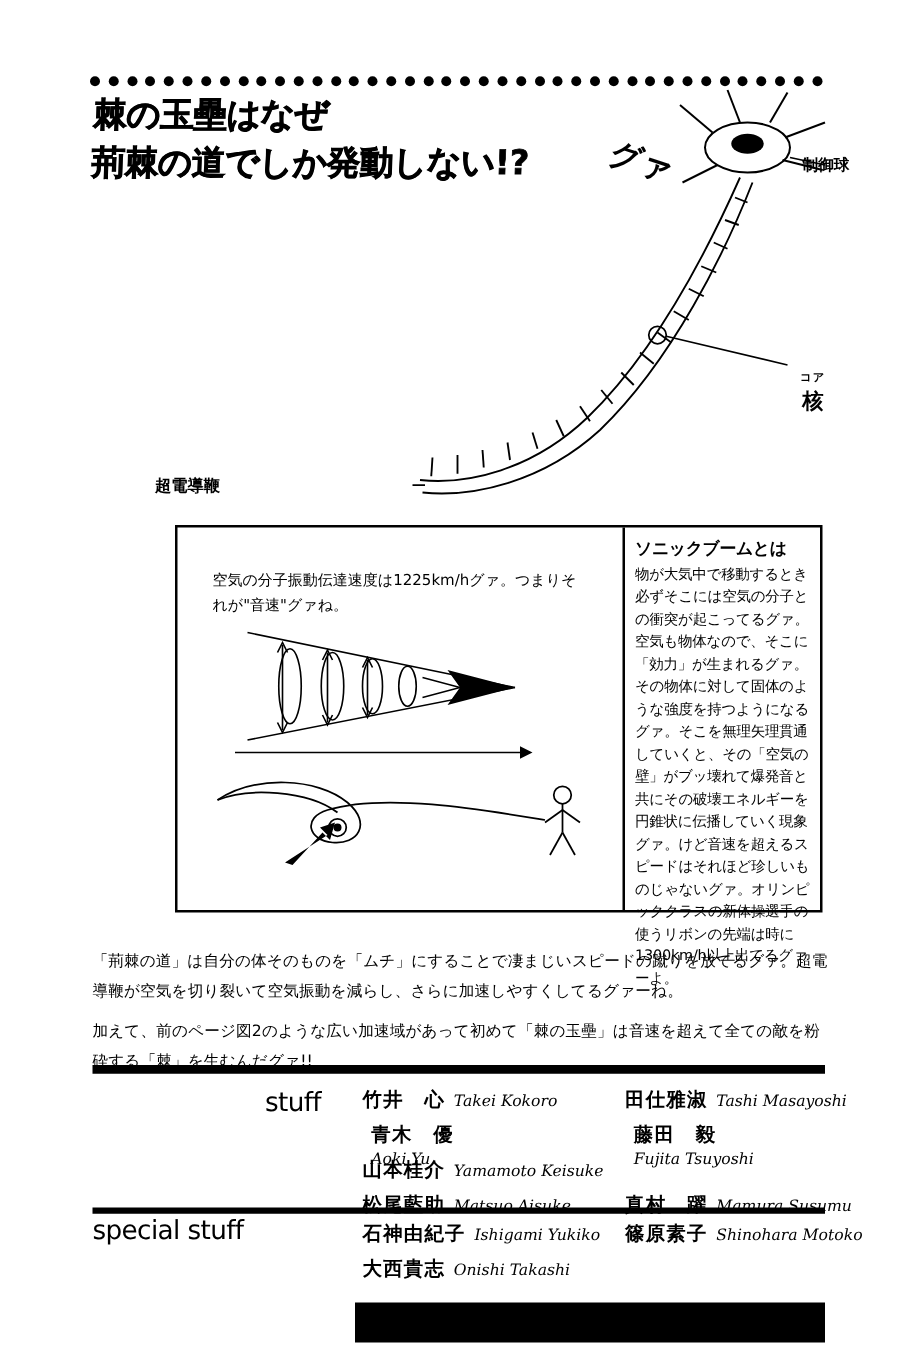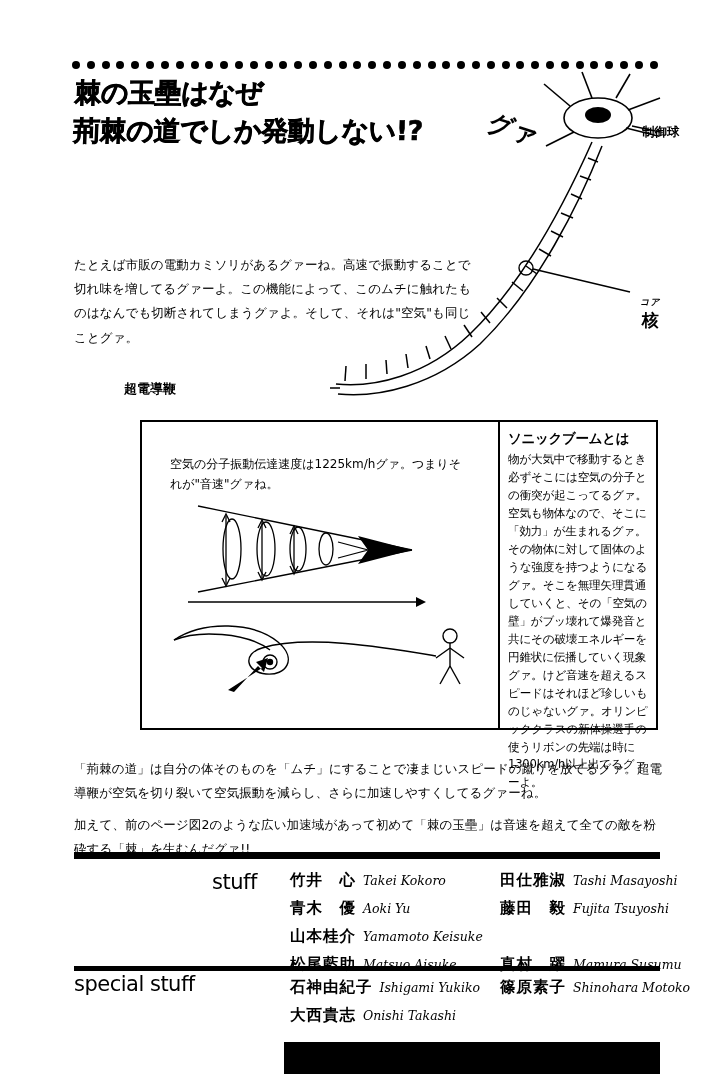--- a/index.html
+++ b/index.html
@@ -87,21 +87,20 @@
   .lbl {
     position: absolute;
     font-weight: bold;
     font-size: 13px;
   }
   .lbl small {
     display: block;
     font-size: 9px;
     font-weight: bold;
     letter-spacing: 1px;
-    font-style: italic;
   }
   #lbl-seigyokyu { left: 642px; top: 124px; font-size: 12.5px; }
   #lbl-kaku { left: 640px; top: 296px; text-align: center; }
   #lbl-whip { left: 124px; top: 380px; font-size: 13px; }
 
   
   .figbox {
     position: absolute;
     left: 140px;
     top: 420px;
@@ -193,21 +192,21 @@
     font-style: italic;
     font-size: 12.5px;
     margin-left: 7px;
     white-space: nowrap;
     font-family: "DejaVu Serif", "Liberation Serif", serif;
     text-align: center;
   }
   .col-a { left: 290px; }
   .col-b { left: 500px; }
   .r0 { top: 870px; }
-  .r1 { top: 898px; }
+  .r1 { top: 898px; flex-direction: column; }
   .r2 { top: 926px; }
   .r3 { top: 954px; }
   .r4 { top: 977px; }
   .r5 { top: 1005px; }
 </style>
 </head>
 <body>
 
 <div class="page">
 
@@ -306,21 +305,20 @@
     <path d="M10 322 L-30 322" stroke="#000" stroke-width="1.4" fill="none"></path>
   </svg>
 
   <div class="lbl" id="lbl-seigyokyu">制御球</div>
   <div class="lbl" id="lbl-kaku">
     <small>コア</small>
     <span style="font-size:17px;">核</span>
   </div>
   <div class="lbl" id="lbl-whip">超電導鞭</div>
 
-  <p class="para" id="para2">たとえば市販の電動カミソリがあるグァーね。高速で振動することで切れ味を増してるグァーよ。この機能によって、このムチに触れたものはなんでも切断されてしまうグァよ。そして、それは"空気"も同じことグァ。</p>
 
   <div class="figbox">
     <div class="divider"></div>
 
     <div class="fig-left">
       <div class="fig-caption-top">空気の分子振動伝達速度は1225km/hグァ。つまりそれが"音速"グァね。</div>
 
       <svg style="position:absolute; left:20px; top:70px;" width="326" height="120" viewBox="0 0 326 120">
         <g fill="none" stroke="#000" stroke-width="1.3">
 

